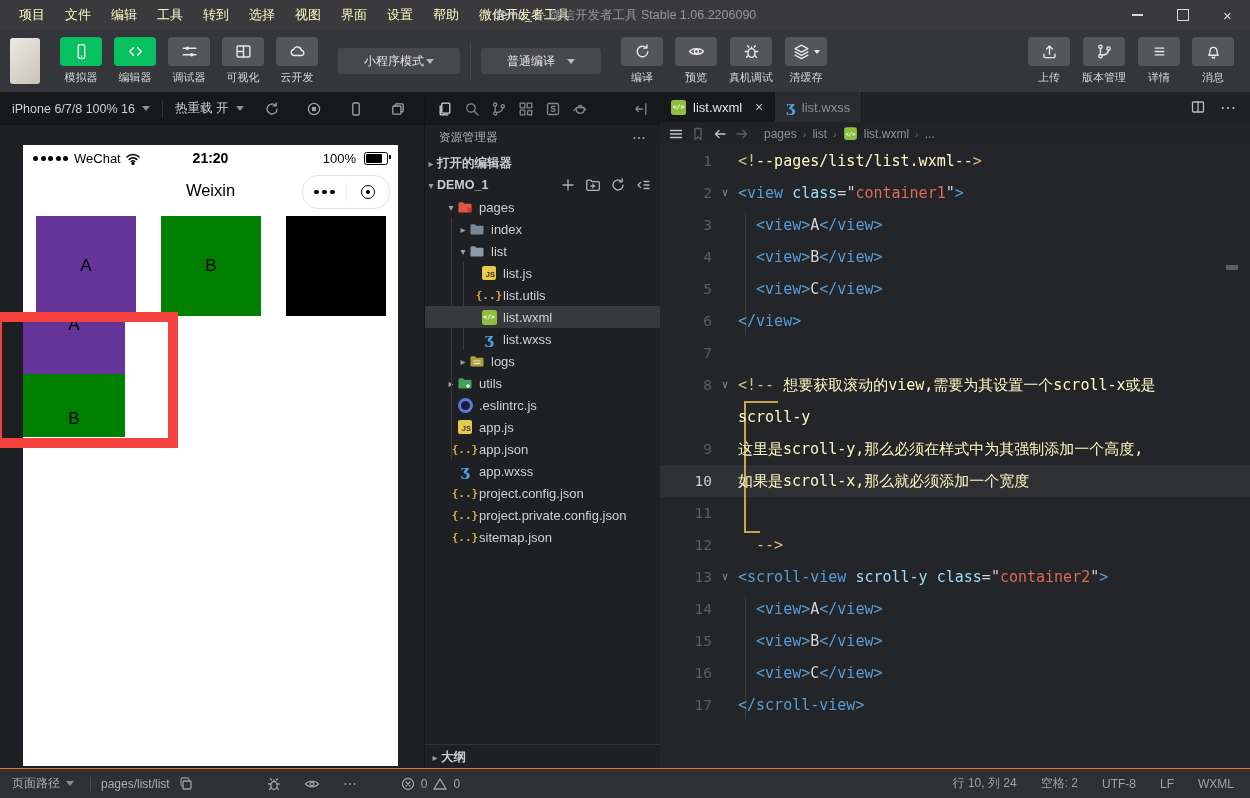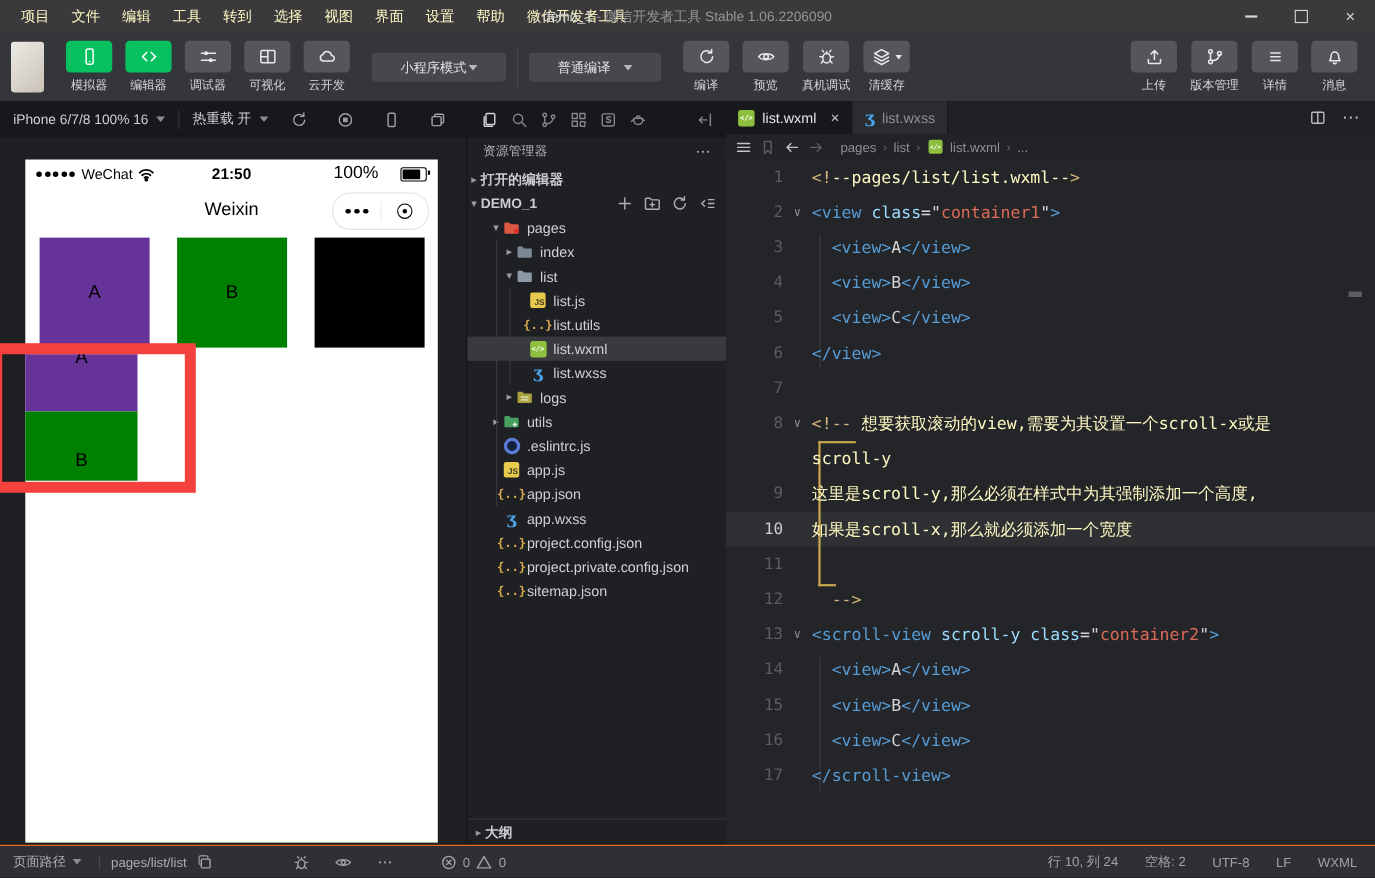--- a/index.html
+++ b/index.html
@@ -42,21 +42,21 @@
   .simbar .grp{display:flex;align-items:center;padding:0 12px;white-space:nowrap;}
   .simbar .caret{width:0;height:0;border-left:4px solid transparent;border-right:4px solid transparent;border-top:5px solid #8d8e92;margin-left:7px;}
   .simbar .vsep{width:1px;height:18px;background:#33343a;}
   .simbar-icons{margin-left:auto;display:flex;align-items:center;gap:26px;padding-right:18px;color:#9fa0a4;}
   .simbody{left:0;top:33px;width:424px;height:643px;background:#1e1f23;overflow:hidden;}
   .screen{left:23px;top:20px;width:375px;height:621px;background:#fff;}
   .p-status{left:0;top:0;width:375px;height:26px;display:flex;align-items:center;color:#000;font-size:13px;}
   .sigdots{display:flex;gap:2.5px;margin:0 6px 0 10px;}
   .sigdots i{width:5px;height:5px;border-radius:50%;background:#000;}
   .p-time{position:absolute;left:0;right:0;text-align:center;font-size:14px;font-weight:bold;color:#000;}
-  .p-batt{margin-left:auto;display:flex;align-items:center;gap:20px;padding-right:10px;font-size:16px;}
+  .p-batt{margin-left:auto;display:flex;align-items:center;gap:8px;padding-right:10px;font-size:13px;}
   .battshape{width:22px;height:11px;border:1.5px solid #000;border-radius:2.5px;position:relative;}
   .battshape::before{content:"";position:absolute;left:1px;top:1px;bottom:1px;width:16px;background:#000;border-radius:1px;}
   .battshape::after{content:"";position:absolute;right:-4px;top:2.5px;width:2px;height:4px;background:#000;border-radius:0 1px 1px 0;}
   .p-nav{left:0;top:26px;width:375px;height:40px;}
   .p-navtitle{position:absolute;left:0;right:0;top:10px;text-align:center;font-size:16.5px;color:#000;}
   .capsule{position:absolute;right:8px;top:4px;width:86px;height:32px;border:1px solid #e2e2e2;border-radius:16px;background:#fff;display:flex;align-items:center;}
   .cap-dots{flex:1;display:flex;justify-content:center;gap:3.5px;}
   .cap-dots i{width:4.5px;height:4.5px;border-radius:50%;background:#000;}
   .cap-sep{width:1px;height:18px;background:#ececec;}
   .cap-target{flex:1;display:flex;justify-content:center;}
@@ -340,21 +340,21 @@
             </span>
           <span>WeChat</span>
           <span class="i" style="color:#000;margin-left:4px;">
               <svg viewBox="0 0 16 16" style="stroke:#000;stroke-width:1.6">
                 <path d="M2 7a8.5 8.5 0 0 1 12 0"></path>
                 <path d="M4.2 9.3a5.6 5.6 0 0 1 7.6 0"></path>
                 <path d="M6.3 11.5a2.6 2.6 0 0 1 3.4 0"></path>
                 <circle cx="8" cy="13.4" r=".9" fill="#000"></circle>
               </svg>
             </span>
-          <span class="p-time">21:50</span>
+          <span class="p-time">21:20</span>
           <span class="p-batt">
               <span>100%</span>
               <span class="battshape"></span>
             </span>
         </div>
         <div class="abs p-nav">
           <div class="p-navtitle">Weixin</div>
           <div class="capsule">
             <div class="cap-dots">
                 <i></i>

